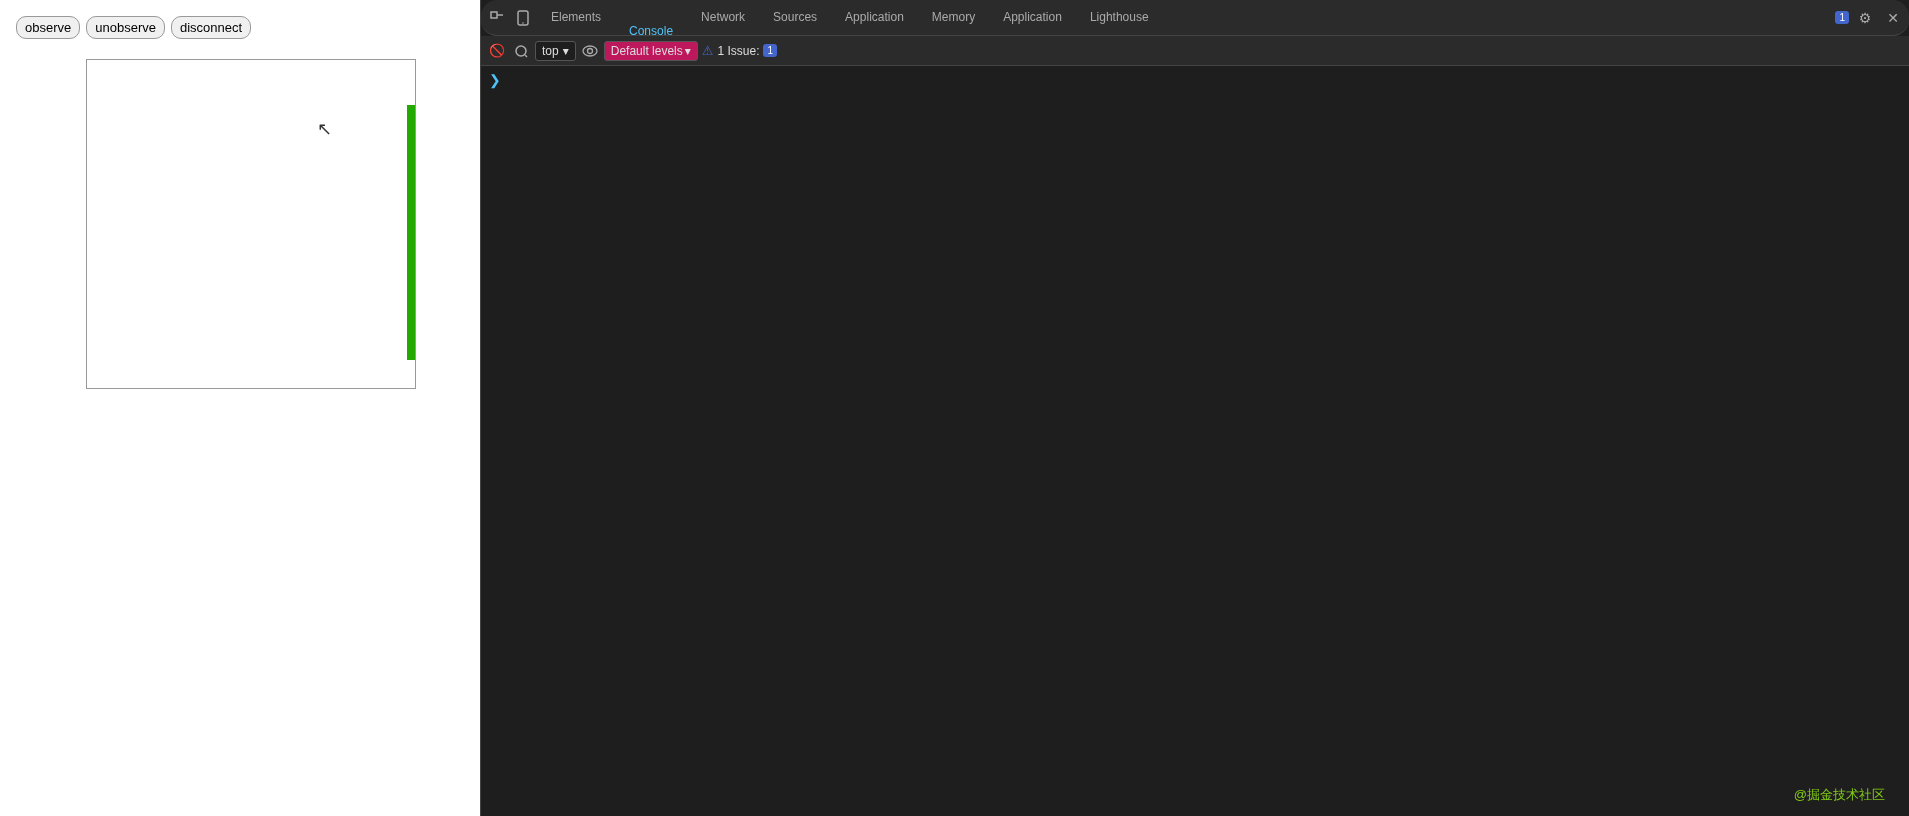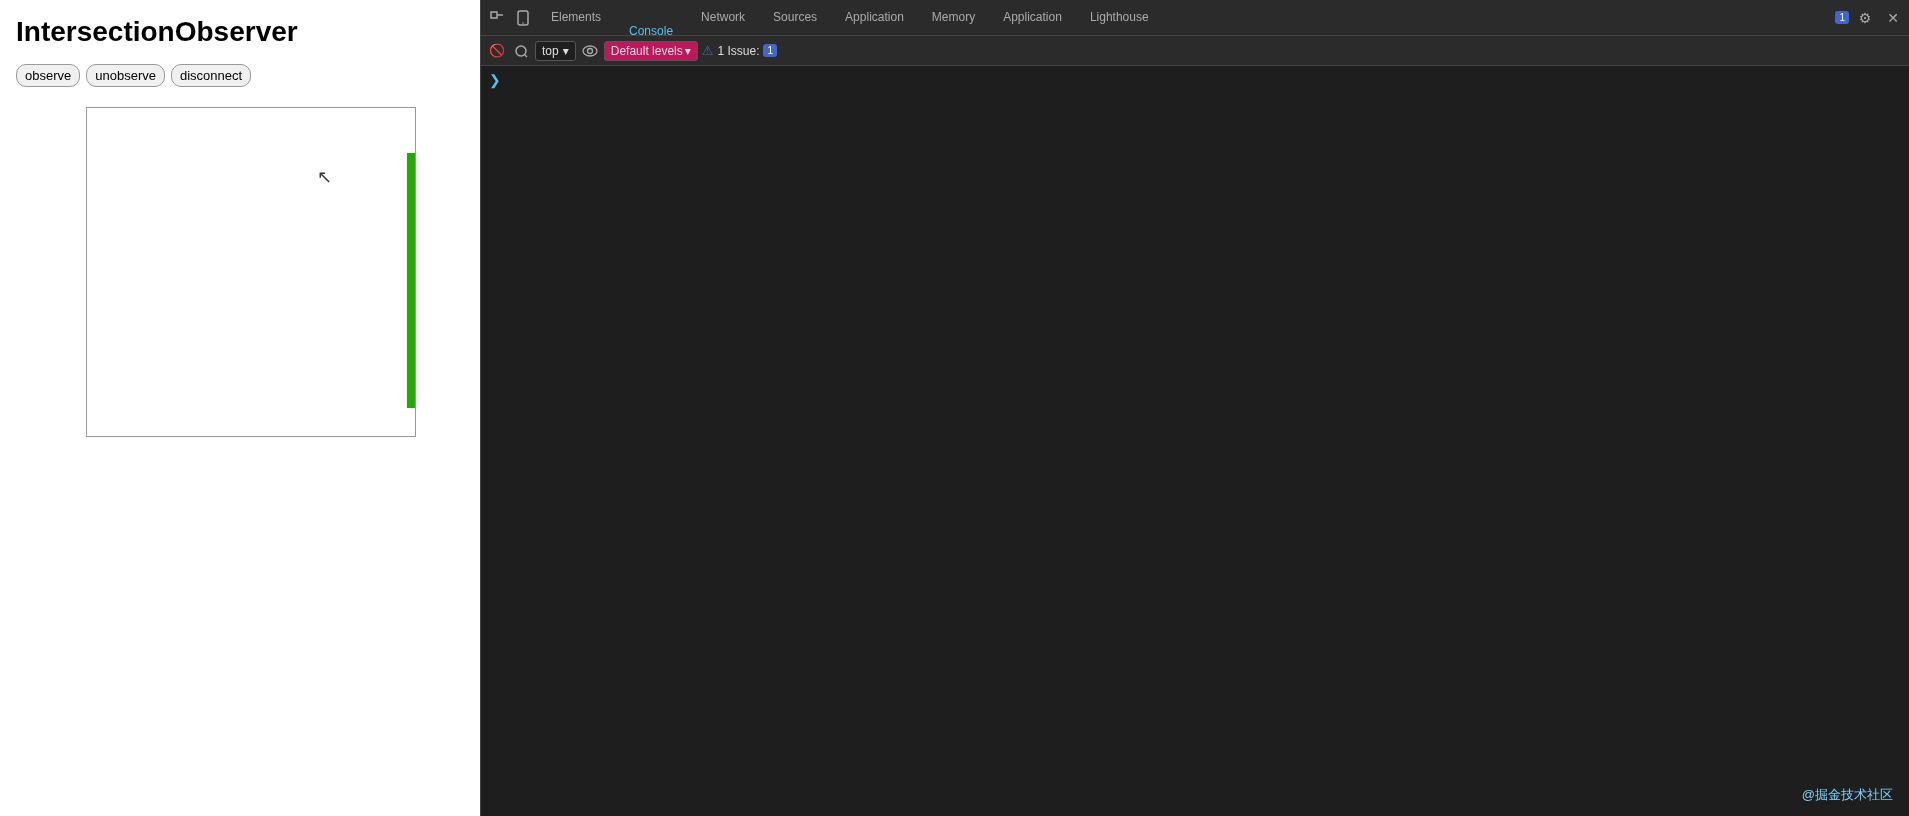--- a/index.html
+++ b/index.html
@@ -81,20 +81,21 @@
 
     
     .devtools-topbar {
       display: flex;
       align-items: center;
       background: #2b2b2b;
       border-bottom: 1px solid #444;
       height: 36px;
       padding: 0 4px;
       gap: 2px;
+      border-radius: 16px;
     }
 
     .devtools-topbar-icon {
       width: 24px;
       height: 24px;
       display: flex;
       align-items: center;
       justify-content: center;
       cursor: pointer;
       color: #aaa;
@@ -239,30 +240,29 @@
 
     .prompt-arrow {
       color: #4fc3f7;
       font-size: 14px;
     }
 
     
     .watermark {
       position: absolute;
       bottom: 12px;
-      right: 16px;
-      color: #7dd3fc;
+      right: 24px;
+      color: #84cc16;
       font-size: 13px;
     }
   </style>
 </head>
 <body>
 
 <div id="left-panel">
-  <h1>IntersectionObserver</h1>
 
   <div class="buttons-row">
     <button class="btn">observe</button>
     <button class="btn">unobserve</button>
     <button class="btn">disconnect</button>
   </div>
 
   <div class="observer-box-container">
     <div class="observer-box">
       <div class="green-bar"></div>

